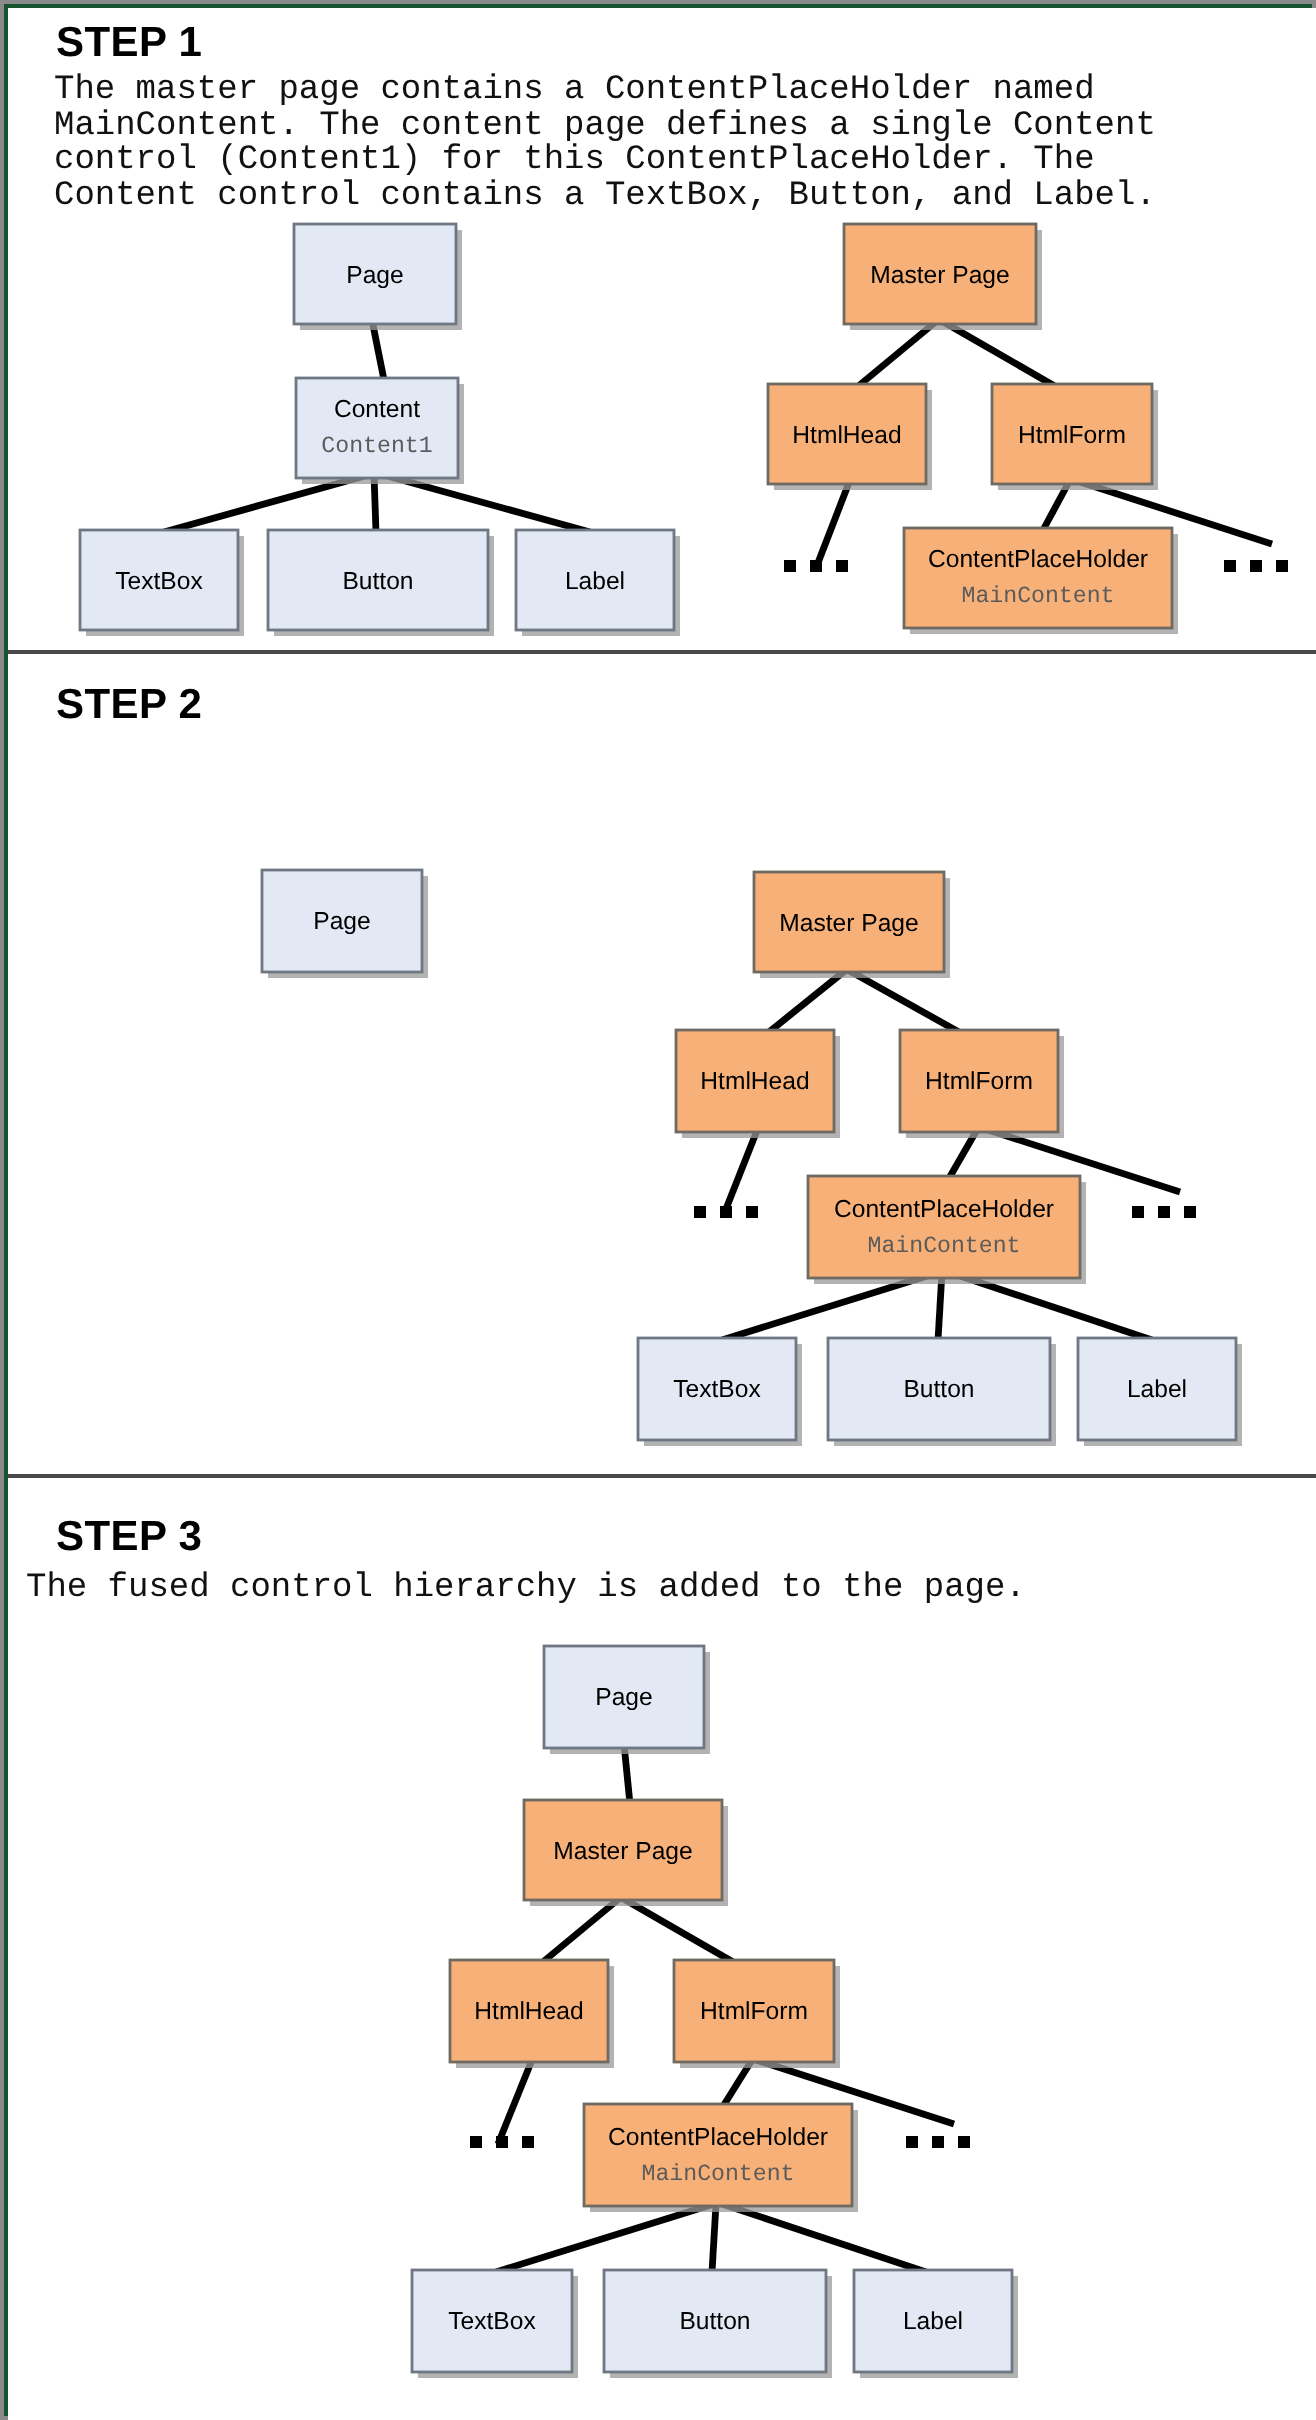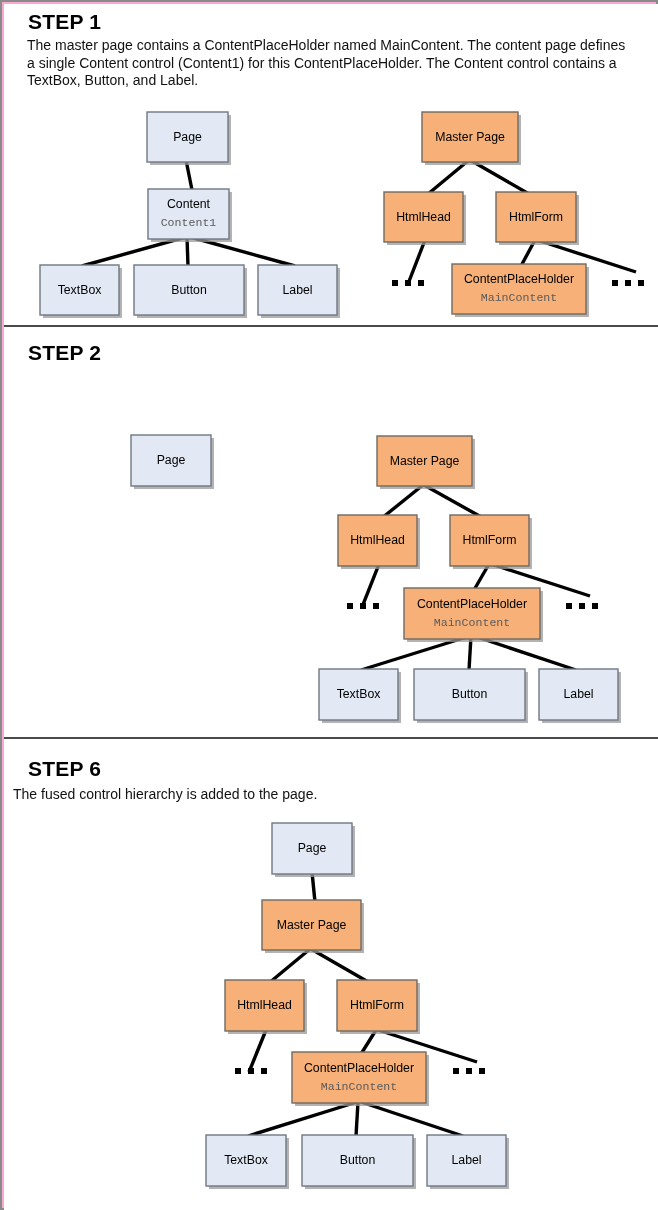--- a/index.html
+++ b/index.html
@@ -15,21 +15,21 @@
     overflow: hidden;
   }
   .page-frame {
     position: absolute;
     left: 0;
     top: 0;
     width: 658px;
     height: 1210px;
     box-sizing: border-box;
     border: 2px solid #8a8a8a;
-    background: #f9a8d4;
+    background: #14532d;
   }
   .step-section {
     position: absolute;
     left: 2px;
     box-sizing: border-box;
     width: 654px;
     background: #ffffff;
   }
   .divider {
     position: absolute;
@@ -42,22 +42,22 @@
     position: absolute;
     font-family: "Liberation Sans", sans-serif;
     font-weight: bold;
     font-size: 21px;
     letter-spacing: 0.2px;
     color: #000000;
     white-space: nowrap;
   }
   .step-desc {
     position: absolute;
-    font-family: Liberation Sans, sans-serif;
-    font-size: 14px;
+    font-family: Liberation Mono, monospace;
+    font-size: 17px;
     line-height: 17.5px;
     color: #111111;
   }
   .diagram {
     position: absolute;
     left: 0;
     top: 0;
   }
   .node-rect-blue {
     fill: #e2e9f5;
@@ -255,21 +255,21 @@
         <rect class="ellipsis-dot" x="562" y="601" width="6" height="6"></rect>
         <rect class="ellipsis-dot" x="575" y="601" width="6" height="6"></rect>
         <rect class="ellipsis-dot" x="588" y="601" width="6" height="6"></rect>
       </g>
     </svg>
   </div>
 
   <div class="divider" style="top:735px;"></div>
 
   <div class="step-section" style="top:737px; height:471px;">
-    <div class="step-title" style="left:24px; top:18px;">STEP 6</div>
+    <div class="step-title" style="left:24px; top:18px;">STEP 3</div>
     <div class="step-desc" style="left:9px; top:47px; width:605px;">The fused control hierarchy is added to the page.</div>
 
     <svg class="diagram" width="654" height="473" viewBox="0 737 654 473">
 
       <g>
         <path class="edge" d="M 308 870 L 311 900"></path>
         <path class="edge" d="M 306 947 L 265 981"></path>
         <path class="edge" d="M 307 947 L 366 981"></path>
         <path class="edge" d="M 262 1028 L 245 1070"></path>
         <path class="edge" d="M 372 1028 L 357 1052"></path>

